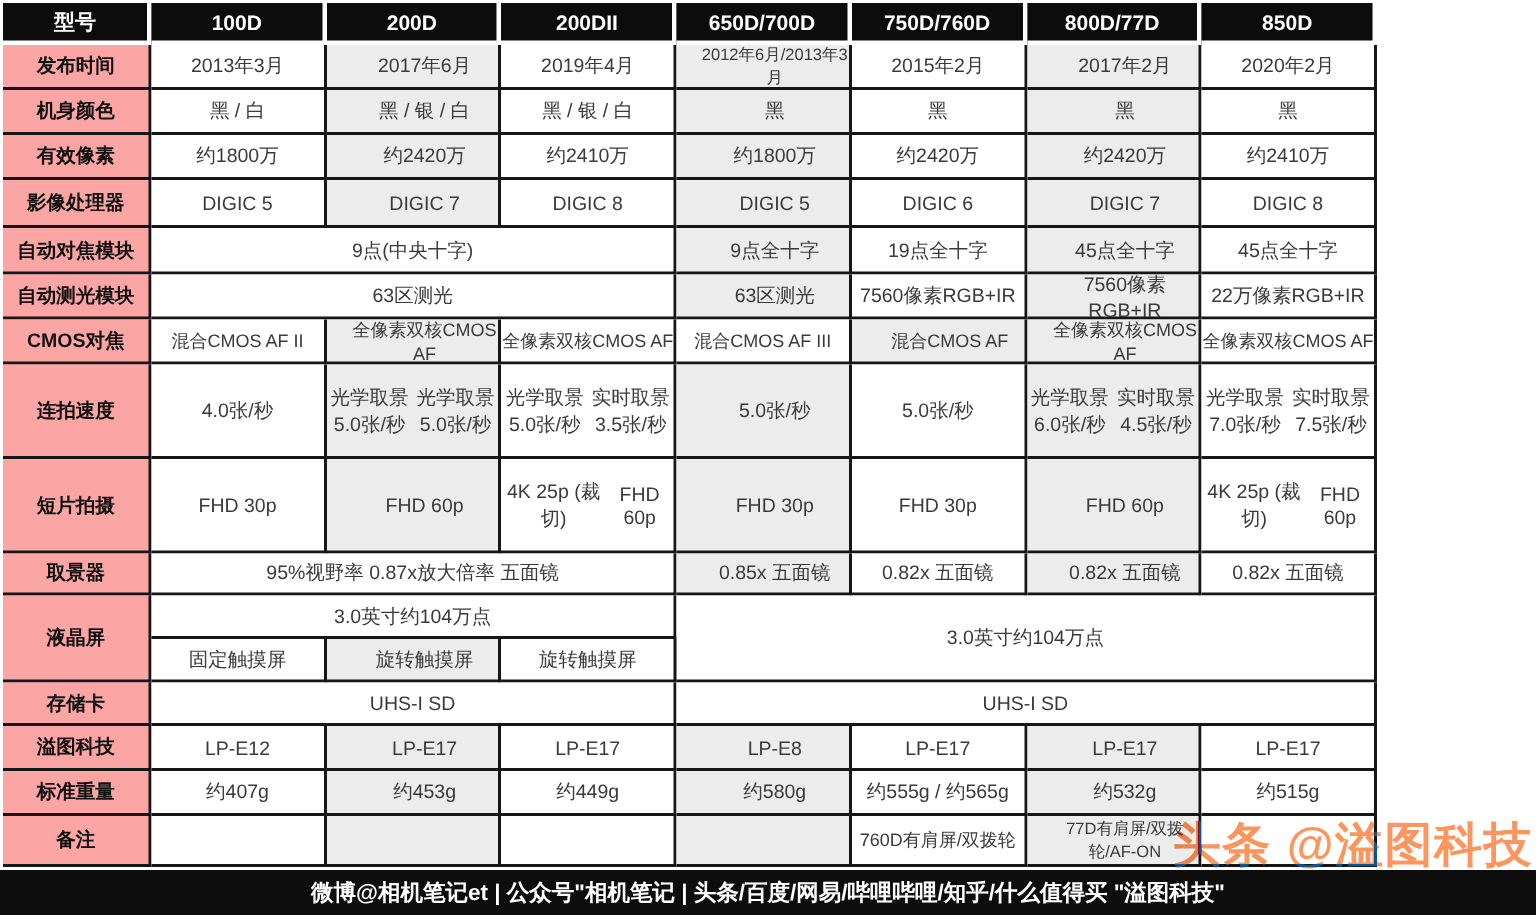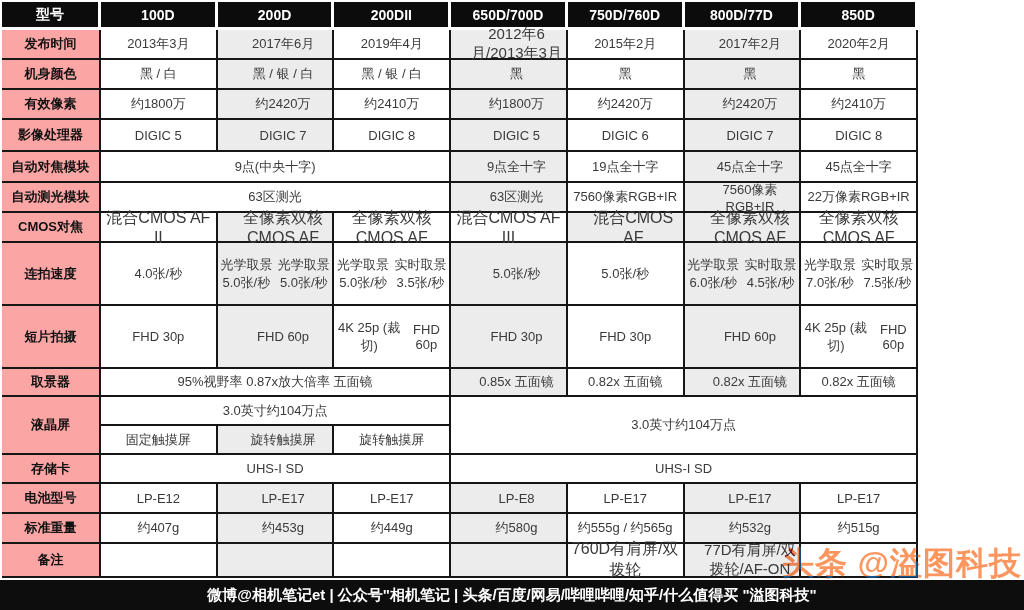--- a/index.html
+++ b/index.html
@@ -24,22 +24,22 @@
     display:flex;align-items:center;justify-content:center;
     border-right:2px solid #161616;border-bottom:2px solid #161616;
   }
   .cell{
     display:flex;align-items:center;justify-content:center;text-align:center;
     font-size:13px;color:#3a3a3a;
     border-right:2px solid #161616;border-bottom:2px solid #161616;
   }
   .w{background:#ffffff;}
   .g{background:#ececec;padding-left:16px;}
-  .sm{font-size:15px;}
-  .cm{font-size:16px;}
+  .sm{font-size:11px;}
+  .cm{font-size:12px;}
   .two{flex-direction:row;justify-content:space-evenly;padding:2px 0;}
   .span3{grid-column:span 3;}
   .span4{grid-column:span 4;}
   .rspan2{grid-row:span 2;}
   .footer-bar{
     position:absolute;left:0;bottom:0;width:1024px;height:30px;background:#0d0d0d;
     display:flex;align-items:center;justify-content:center;
     color:#fff;font-weight:700;font-size:15px;white-space:nowrap;
   }
   .watermark{
@@ -168,21 +168,21 @@
   <div class="cell w span3">3.0英寸约104万点</div>
   <div class="cell w span4 rspan2">3.0英寸约104万点</div>
   <div class="cell w">固定触摸屏</div>
   <div class="cell g">旋转触摸屏</div>
   <div class="cell w">旋转触摸屏</div>
 
   <div class="lab">存储卡</div>
   <div class="cell w span3">UHS-I SD</div>
   <div class="cell w span4">UHS-I SD</div>
 
-  <div class="lab">电池型号</div>
+  <div class="lab">溢图科技</div>
   <div class="cell w">LP-E12</div>
   <div class="cell g">LP-E17</div>
   <div class="cell w">LP-E17</div>
   <div class="cell g">LP-E8</div>
   <div class="cell w">LP-E17</div>
   <div class="cell g">LP-E17</div>
   <div class="cell w">LP-E17</div>
 
   <div class="lab">标准重量</div>
   <div class="cell w">约407g</div>

